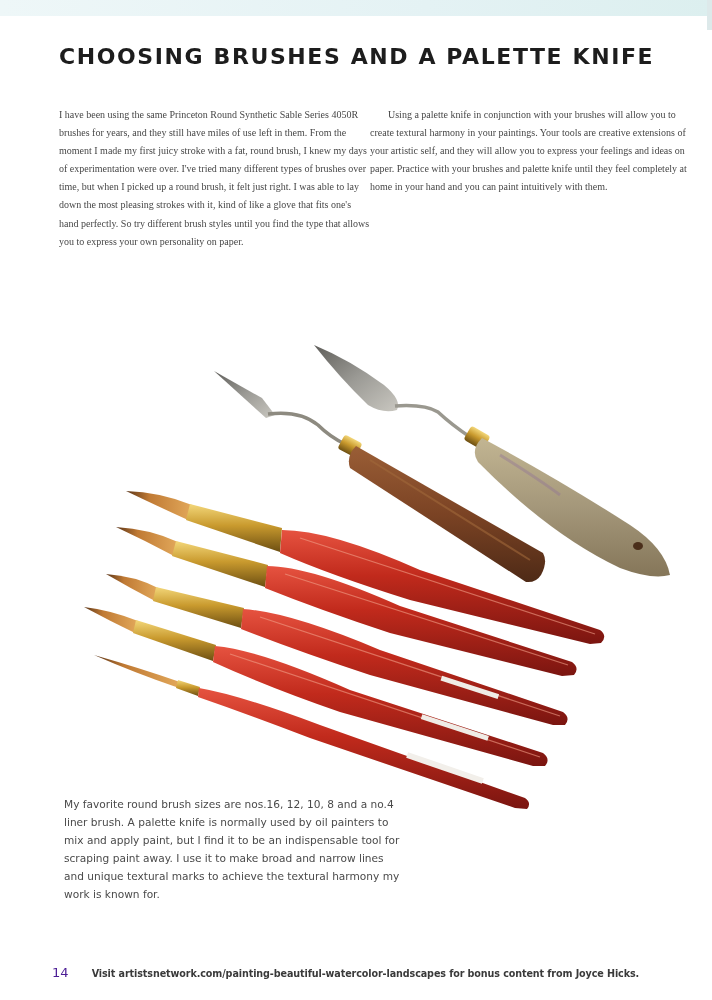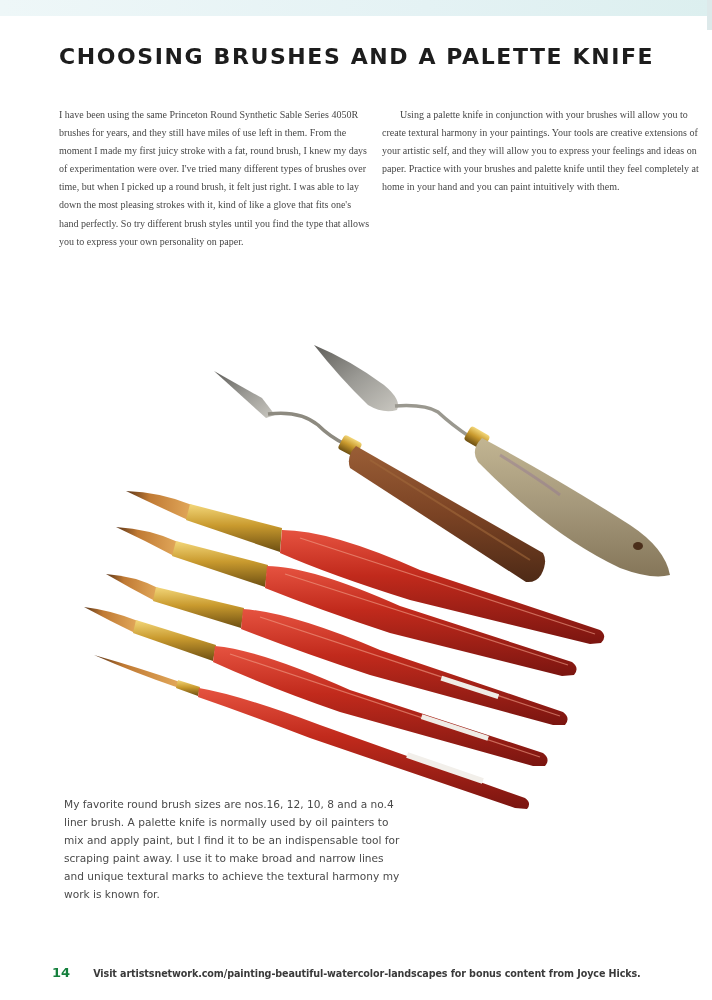--- a/index.html
+++ b/index.html
@@ -21,33 +21,33 @@
     position: absolute; left: 59px; top: 44px;
     font-family: "DejaVu Sans", sans-serif; font-weight: bold;
     font-size: 22px; letter-spacing: 1.6px; color: #1d1d1d;
     margin: 0; white-space: nowrap;
   }
   .col {
     position: absolute; font-size: 10px; line-height: 18.1px;
     color: #474747; text-align: left;
   }
   .col-left { left: 59px; top: 106px; width: 312px; }
-  .col-right { left: 370px; top: 106px; width: 318px; margin-left: 12px; }
+  .col-right { left: 370px; top: 106px; width: 318px; }
   .col-right .indent { display: inline-block; width: 18px; }
   .caption {
     position: absolute; left: 64px; top: 795px; width: 340px;
     font-family: "DejaVu Sans", sans-serif; font-size: 10.6px; line-height: 18.1px;
     color: #4a4a4a;
   }
   .photo { position: absolute; left: 0; top: 330px; width: 712px; height: 490px; }
   .footer {
     position: absolute; left: 52px; top: 962px; white-space: nowrap;
     font-family: "DejaVu Sans", sans-serif; color: #3a3a3a;
   }
-  .page-num { font-weight: bold; font-size: 13px; margin-right: 18px; color: #15803d; }
+  .page-num { font-weight: normal; font-size: 13px; margin-right: 18px; color: #4c1d95; }
   .footer-text { font-size: 9.6px; letter-spacing: -0.1px; font-weight: bold; }
 </style>
 </head>
 <body>
 
 <div class="top-band"></div>
 <div class="right-edge"></div>
 
 <h1 class="title">CHOOSING BRUSHES AND A PALETTE KNIFE</h1>
 

